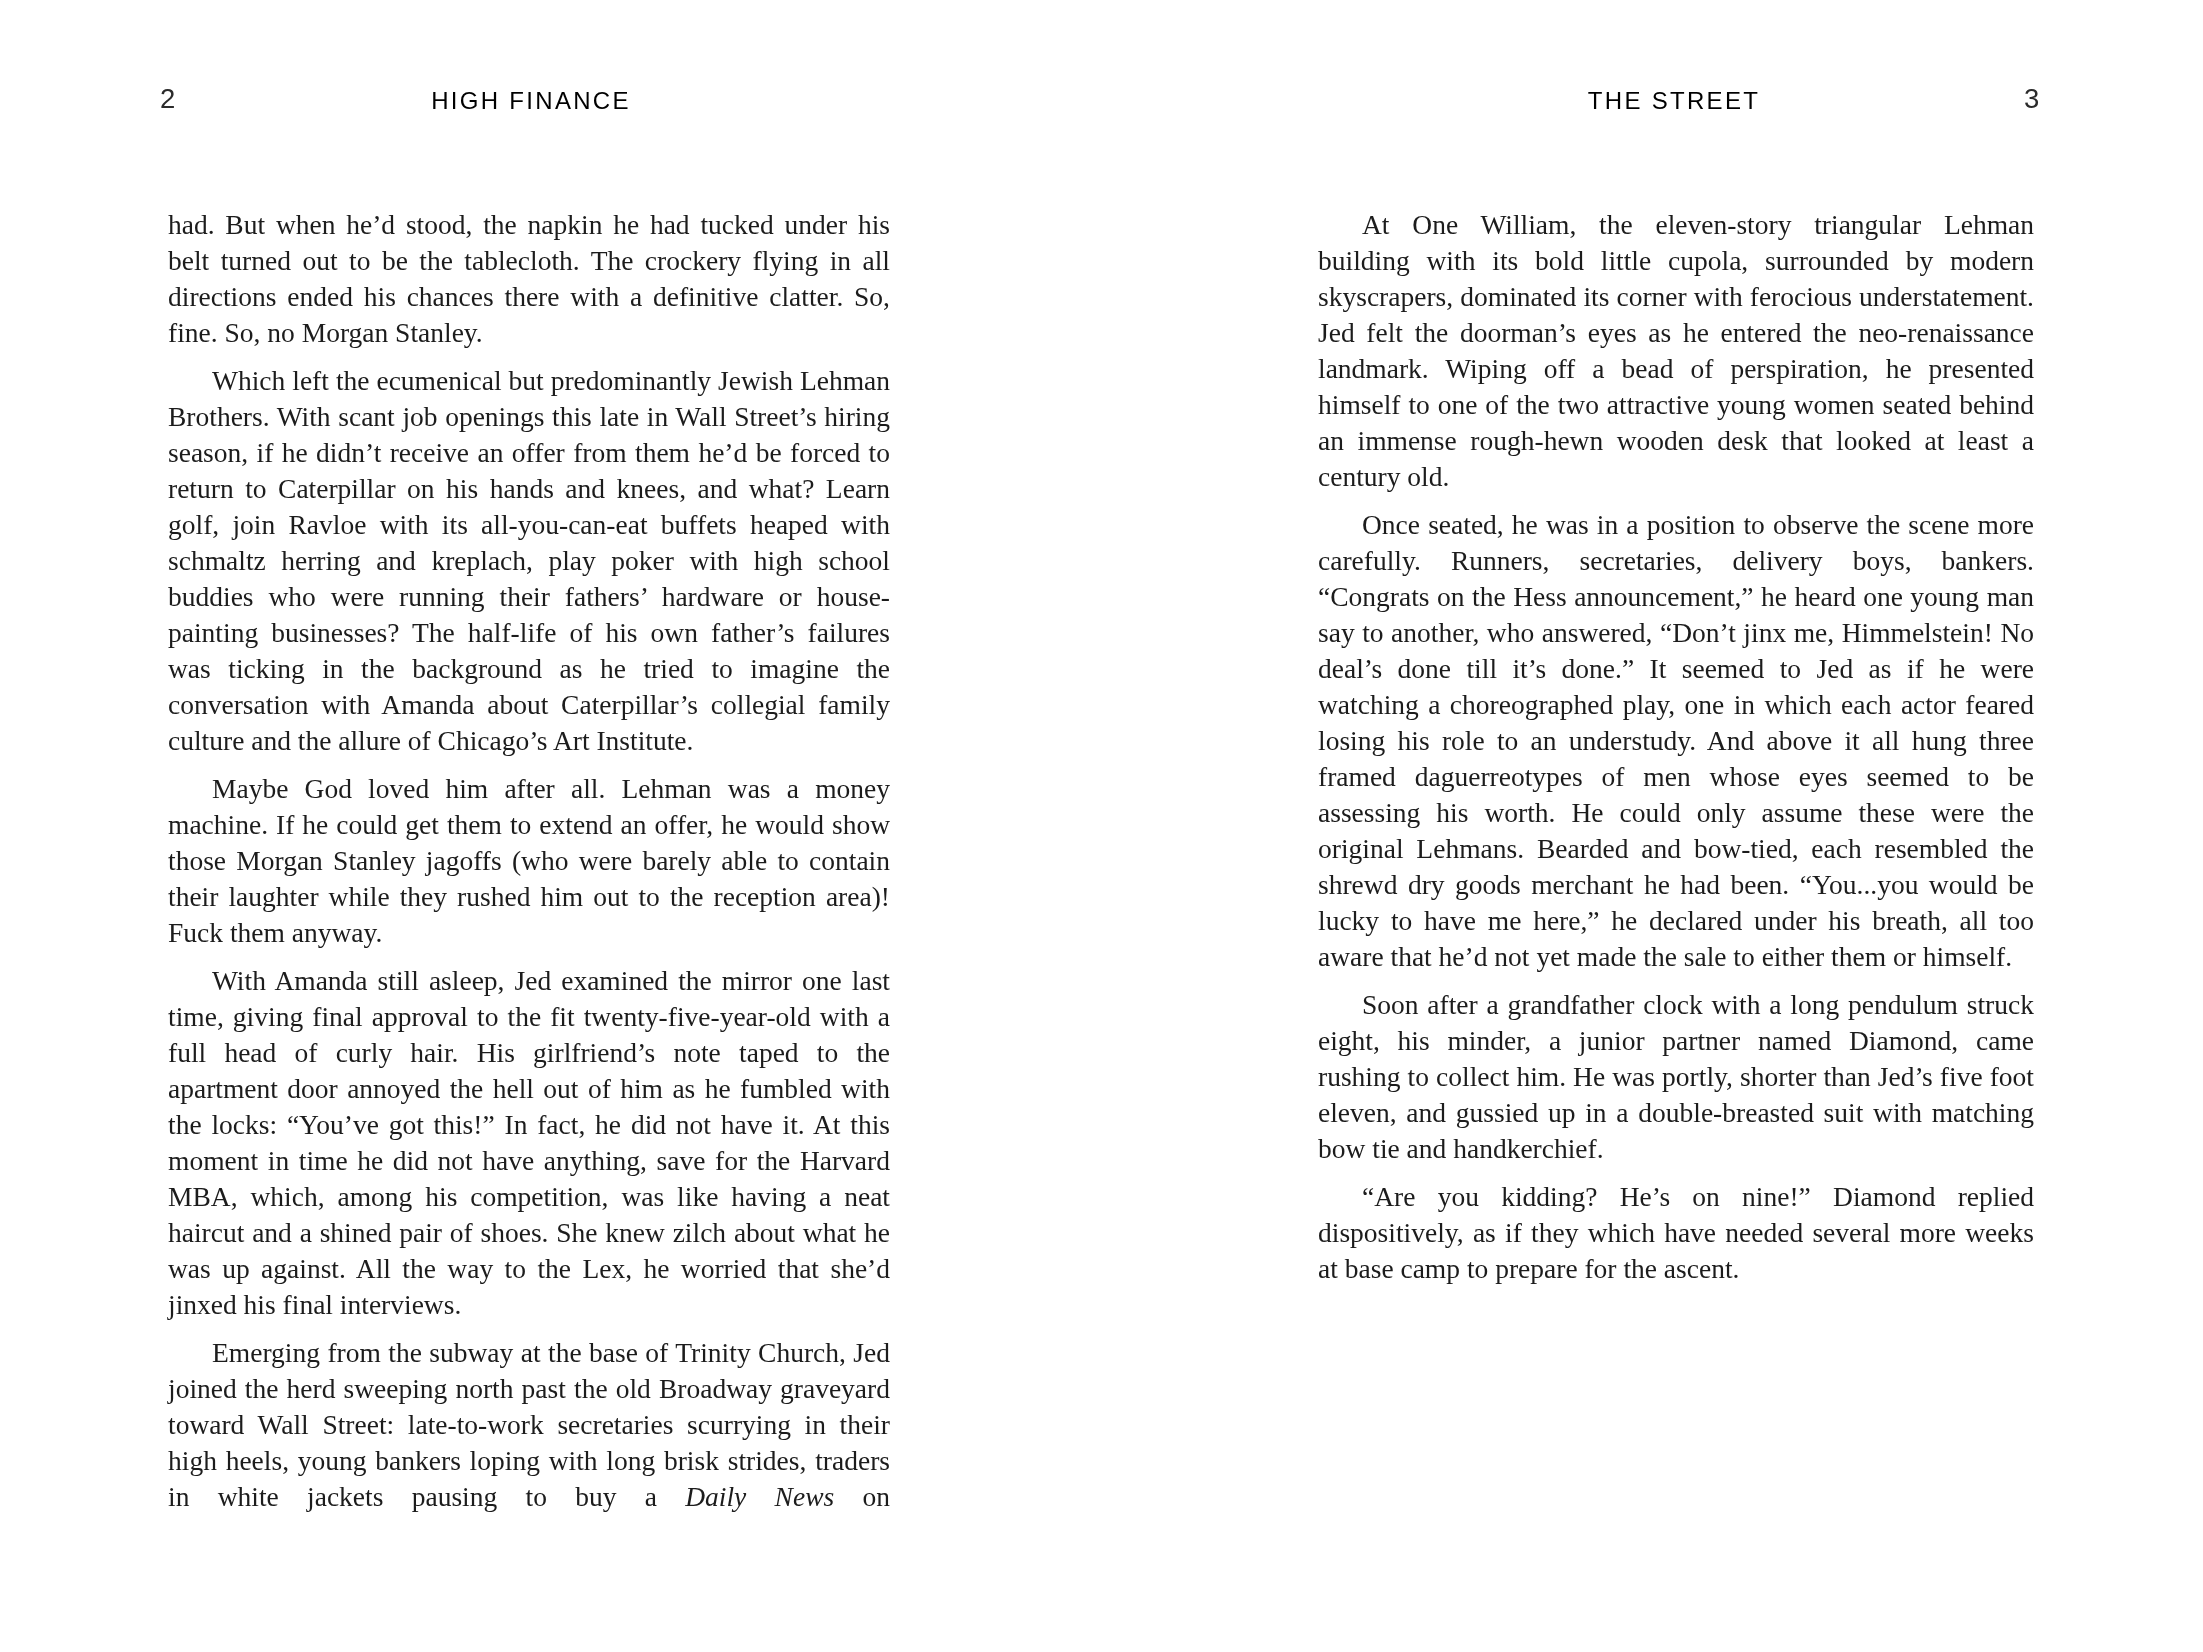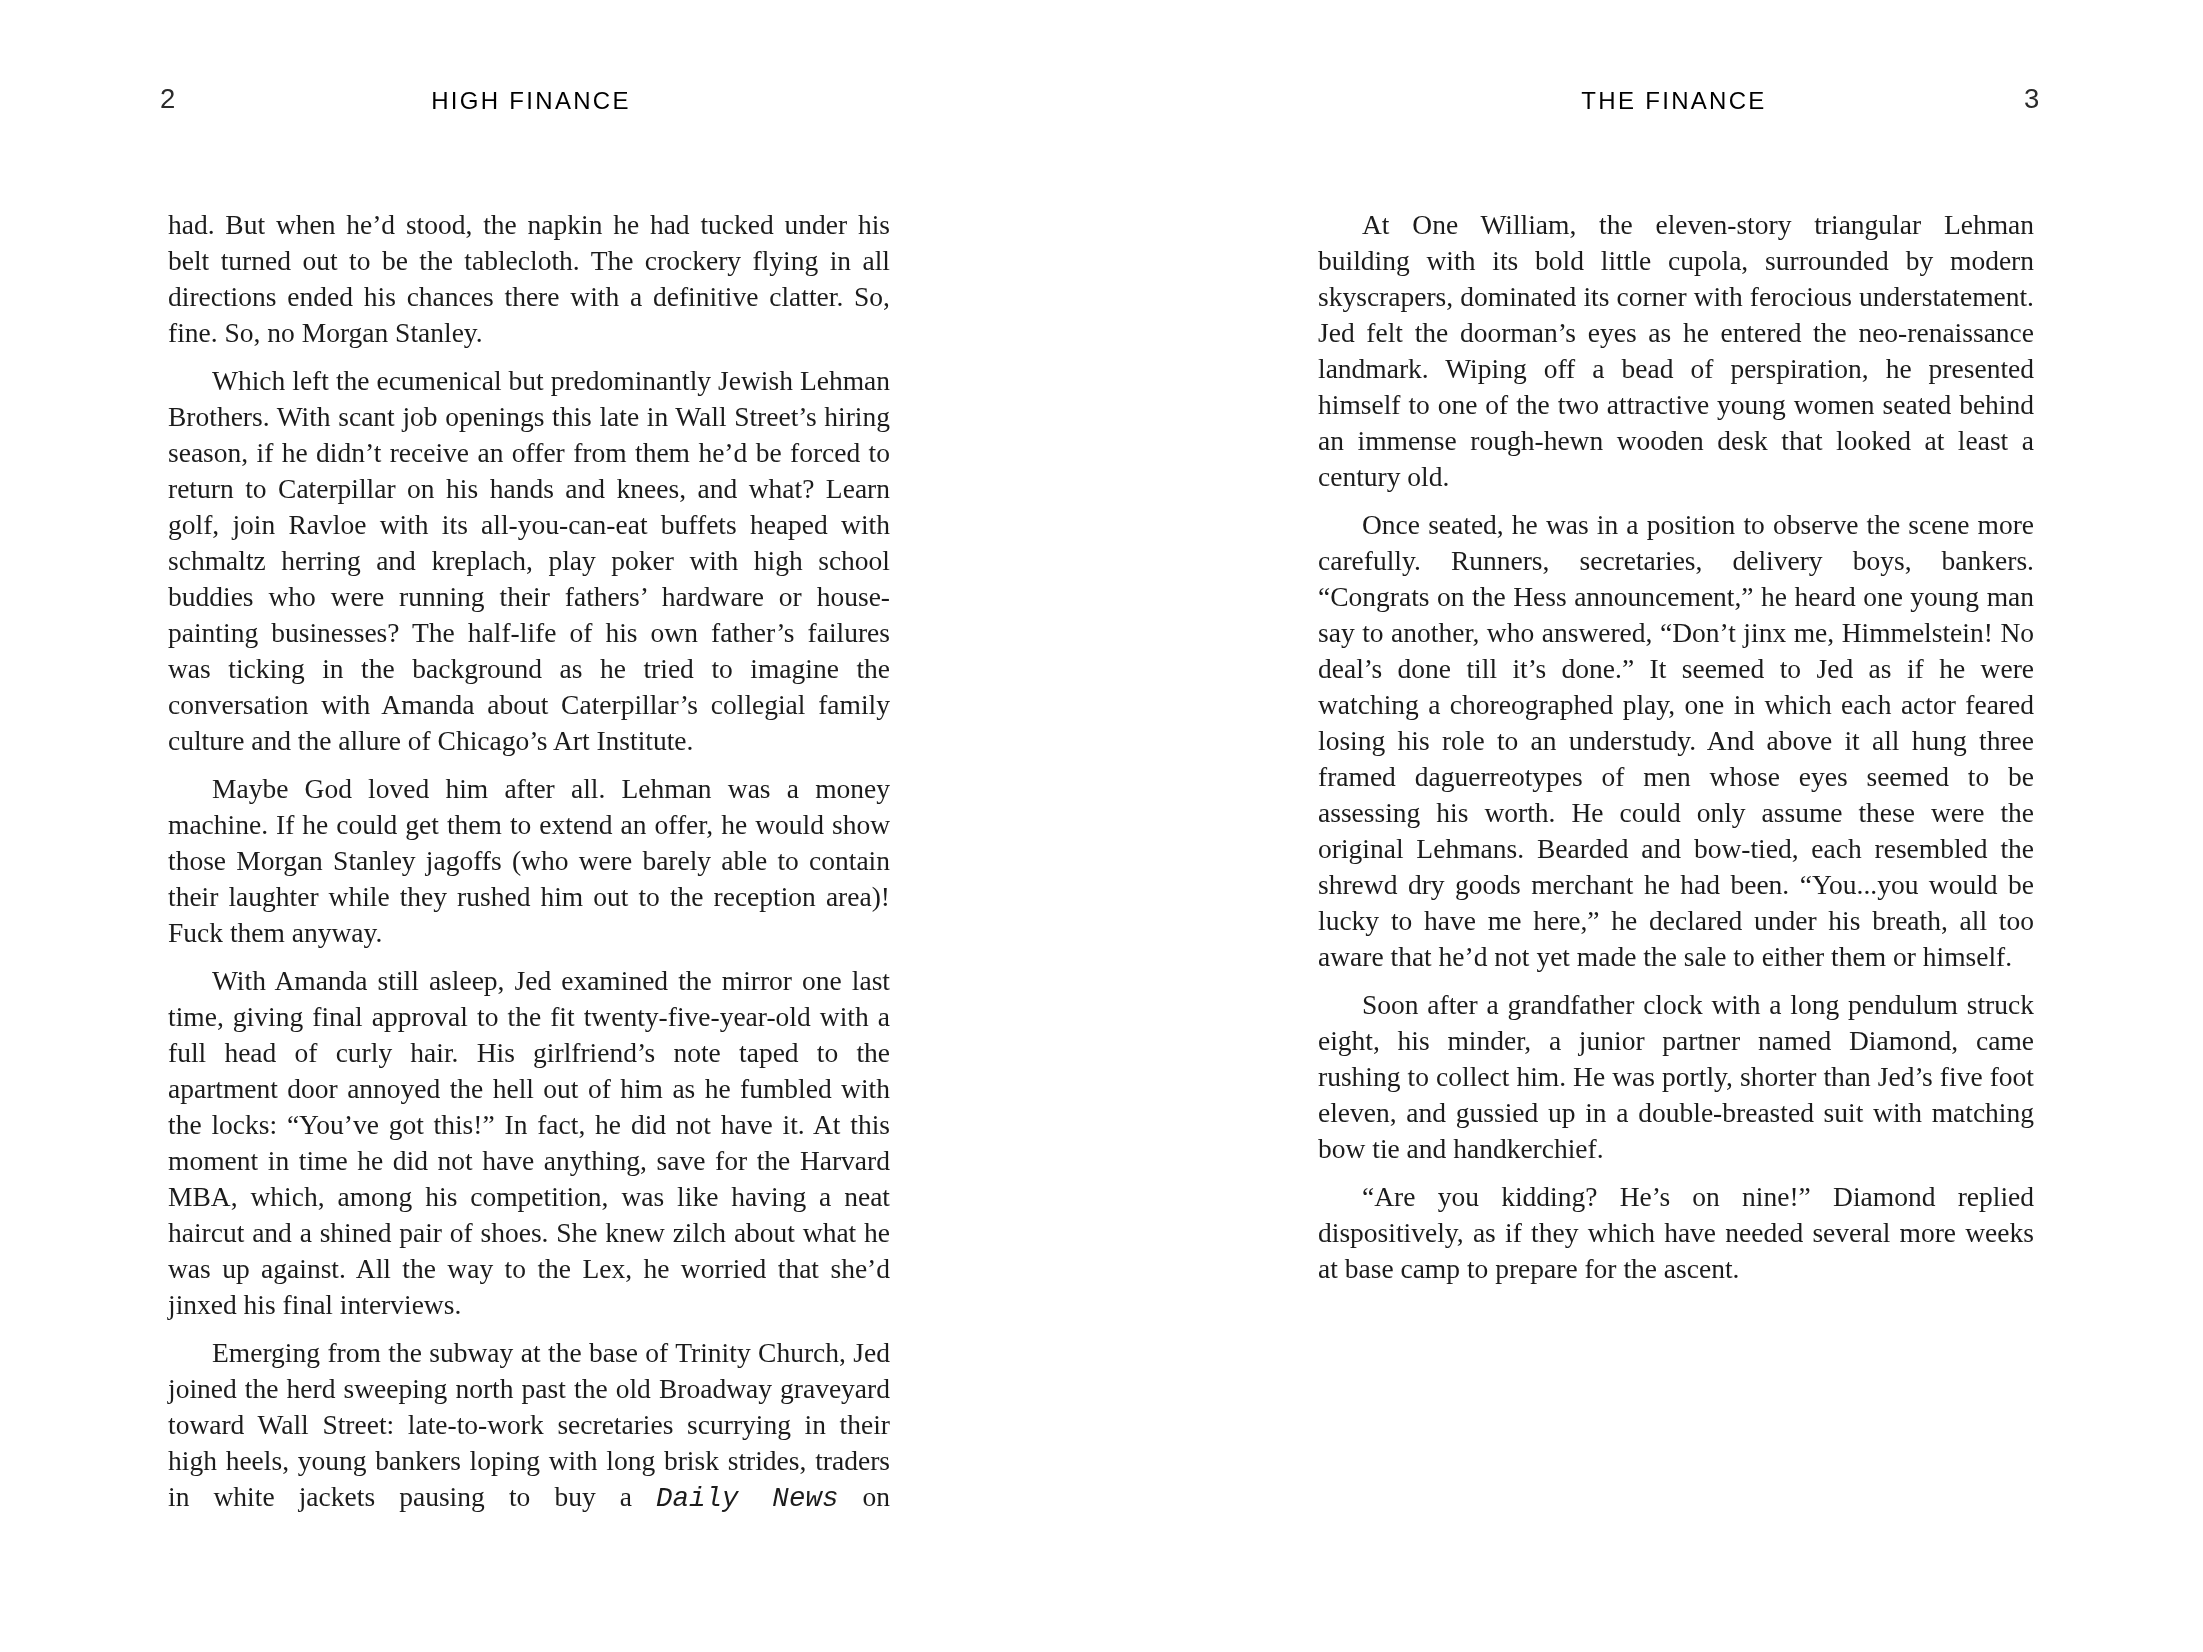--- a/index.html
+++ b/index.html
@@ -46,32 +46,32 @@
     font-size: 27.5px;
     line-height: 36px;
     color: #1c1c1c;
     text-align: justify;
   }
   .text-col.left  { left: 156px;  width: 746px; }
   .text-col.right { left: 1306px; width: 740px; }
   .para { margin: 12px; padding: 0; }
   .para.indent { text-indent: 44px; }
   .para.runson { text-align-last: justify; }
-  .para em { font-style: italic; font-family: Liberation Mono, monospace; }
+  .para em { font-style: italic; }
 </style>
 </head>
 <body>
 
 <div class="spread">
 
   <div class="page-number left">2</div>
 
   <div class="running-head left">HIGH FINANCE</div>
 
-  <div class="running-head right">THE FINANCE</div>
+  <div class="running-head right">THE STREET</div>
 
   <div class="page-number right">3</div>
 
   <div class="text-col left">
       <p class="para"><span>had. But when he’d stood, the napkin he had tucked under his belt turned out to be the tablecloth. The crockery flying in all directions ended his chances there with a definitive clatter. So, fine. So, no Morgan Stanley.</span></p>
       <p class="para indent"><span>Which left the ecumenical but predominantly Jewish Lehman Brothers. With scant job openings this late in Wall Street’s hiring season, if he didn’t receive an offer from them he’d be forced to return to Caterpillar on his hands and knees, and what? Learn golf, join Ravloe with its all-you-can-eat buffets heaped with schmaltz herring and kreplach, play poker with high school buddies who were running their fathers’ hardware or house-painting businesses? The half-life of his own father’s failures was ticking in the background as he tried to imagine the conversation with Amanda about Caterpillar’s collegial family culture and the allure of Chicago’s Art Institute.</span></p>
       <p class="para indent"><span>Maybe God loved him after all. Lehman was a money machine. If he could get them to extend an offer, he would show those Morgan Stanley jagoffs (who were barely able to contain their laughter while they rushed him out to the reception area)! Fuck them anyway.</span></p>
       <p class="para indent"><span>With Amanda still asleep, Jed examined the mirror one last time, giving final approval to the fit twenty-five-year-old with a full head of curly hair. His girlfriend’s note taped to the apartment door annoyed the hell out of him as he fumbled with the locks: “You’ve got this!” In fact, he did not have it. At this moment in time he did not have anything, save for the Harvard MBA, which, among his competition, was like having a neat haircut and a shined pair of shoes. She knew zilch about what he was up against. All the way to the Lex, he worried that she’d jinxed his final interviews.</span></p>
       <p class="para indent runson"><span>Emerging from the subway at the base of Trinity Church, Jed joined the herd sweeping north past the old Broadway graveyard toward Wall Street: late-to-work secretaries scurrying in their high heels, young bankers loping with long brisk strides, traders in white jackets pausing to buy a </span><em>Daily News</em><span> on</span></p>
     </div>

